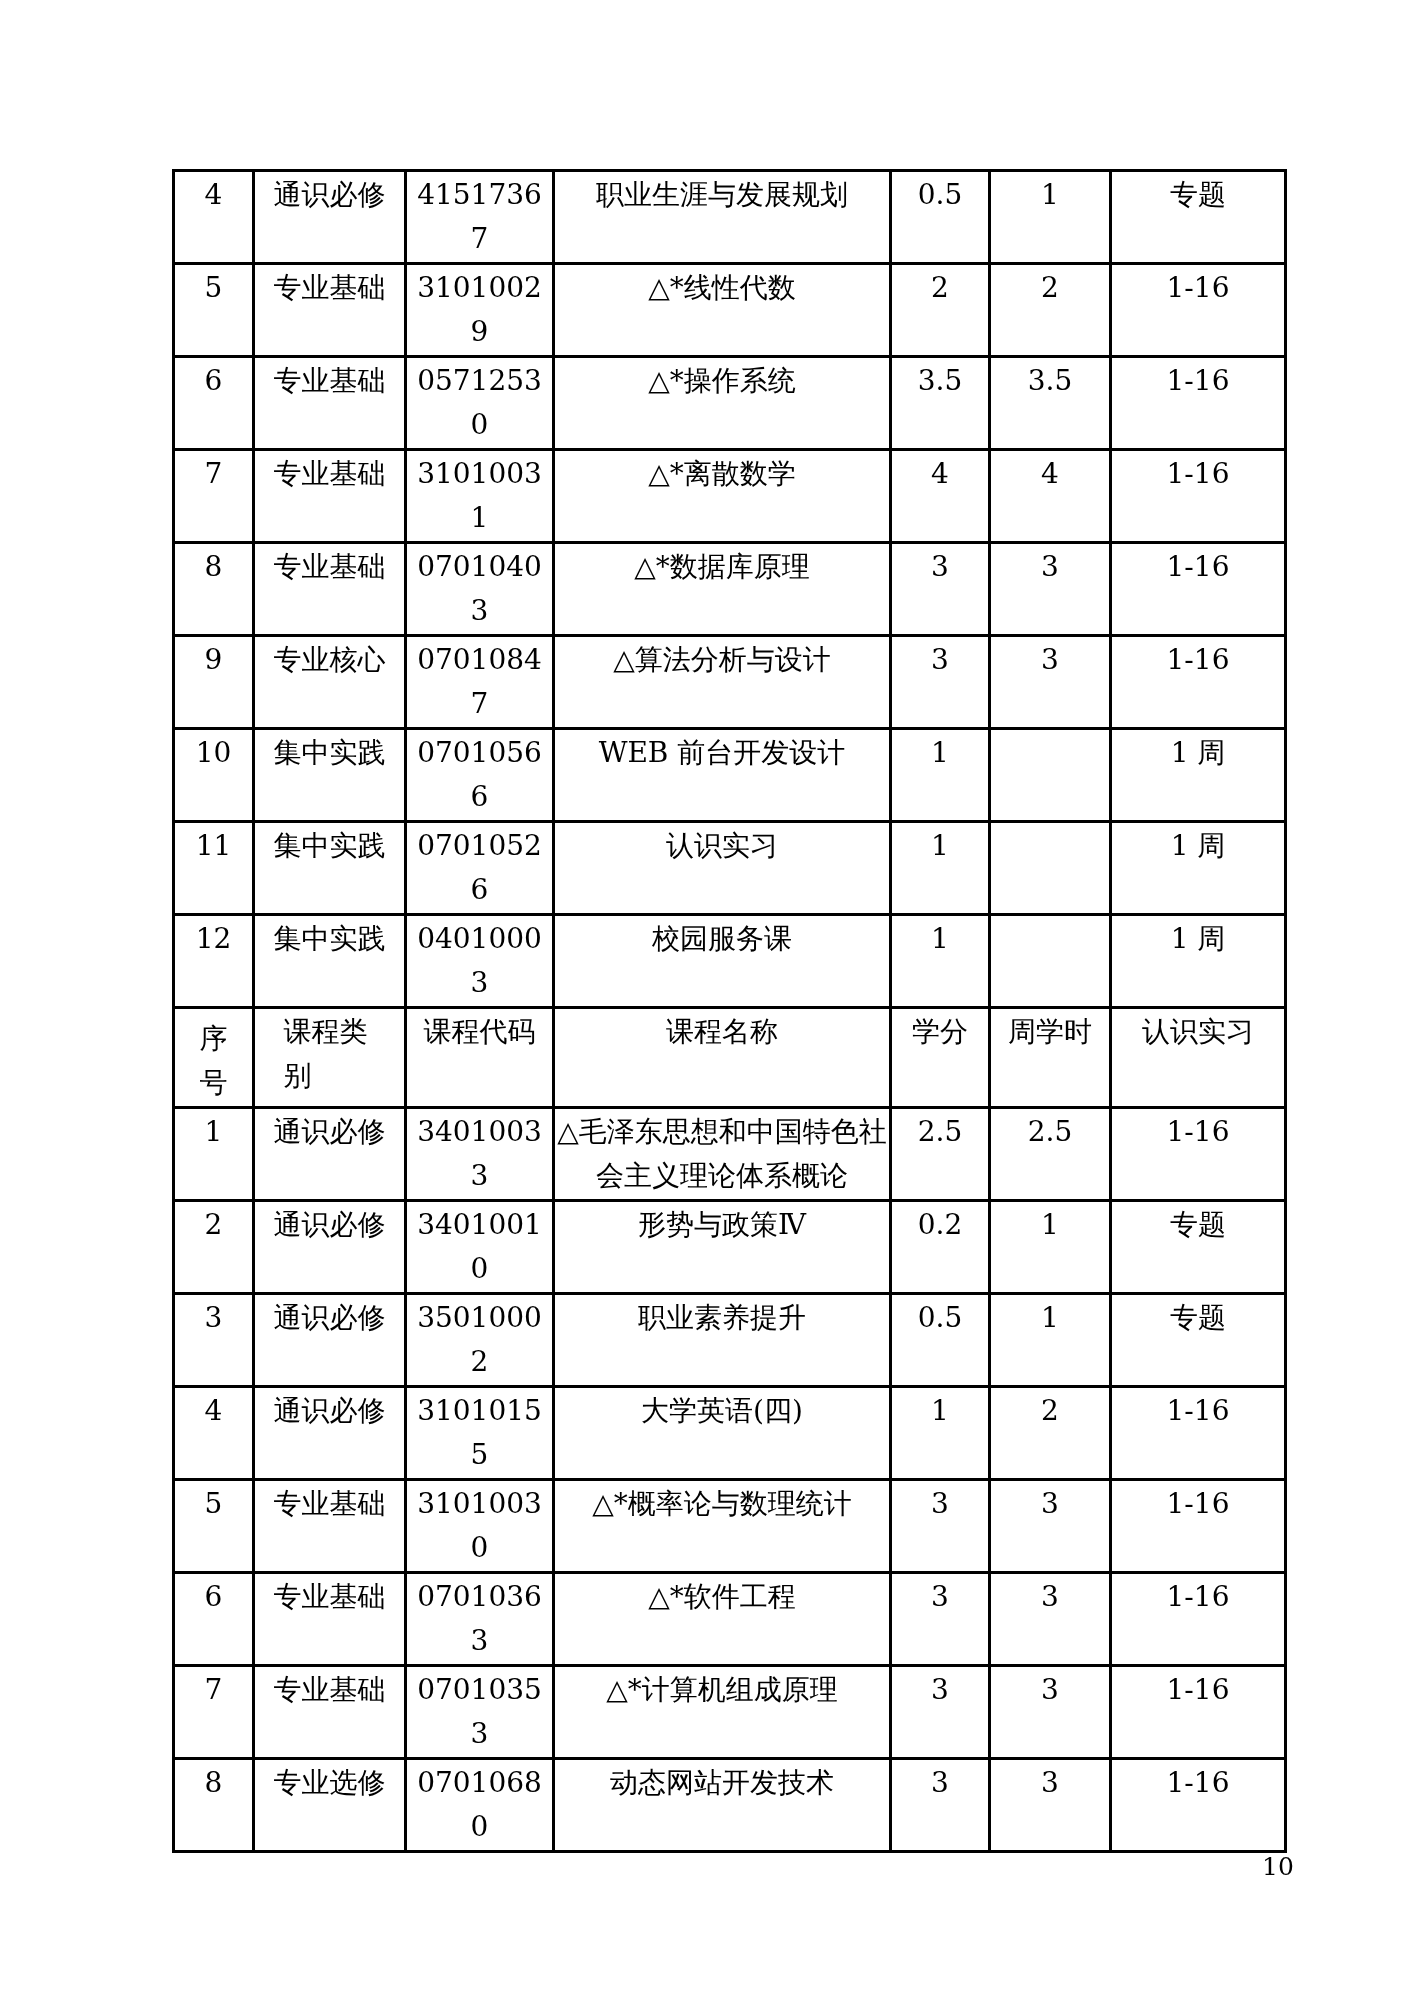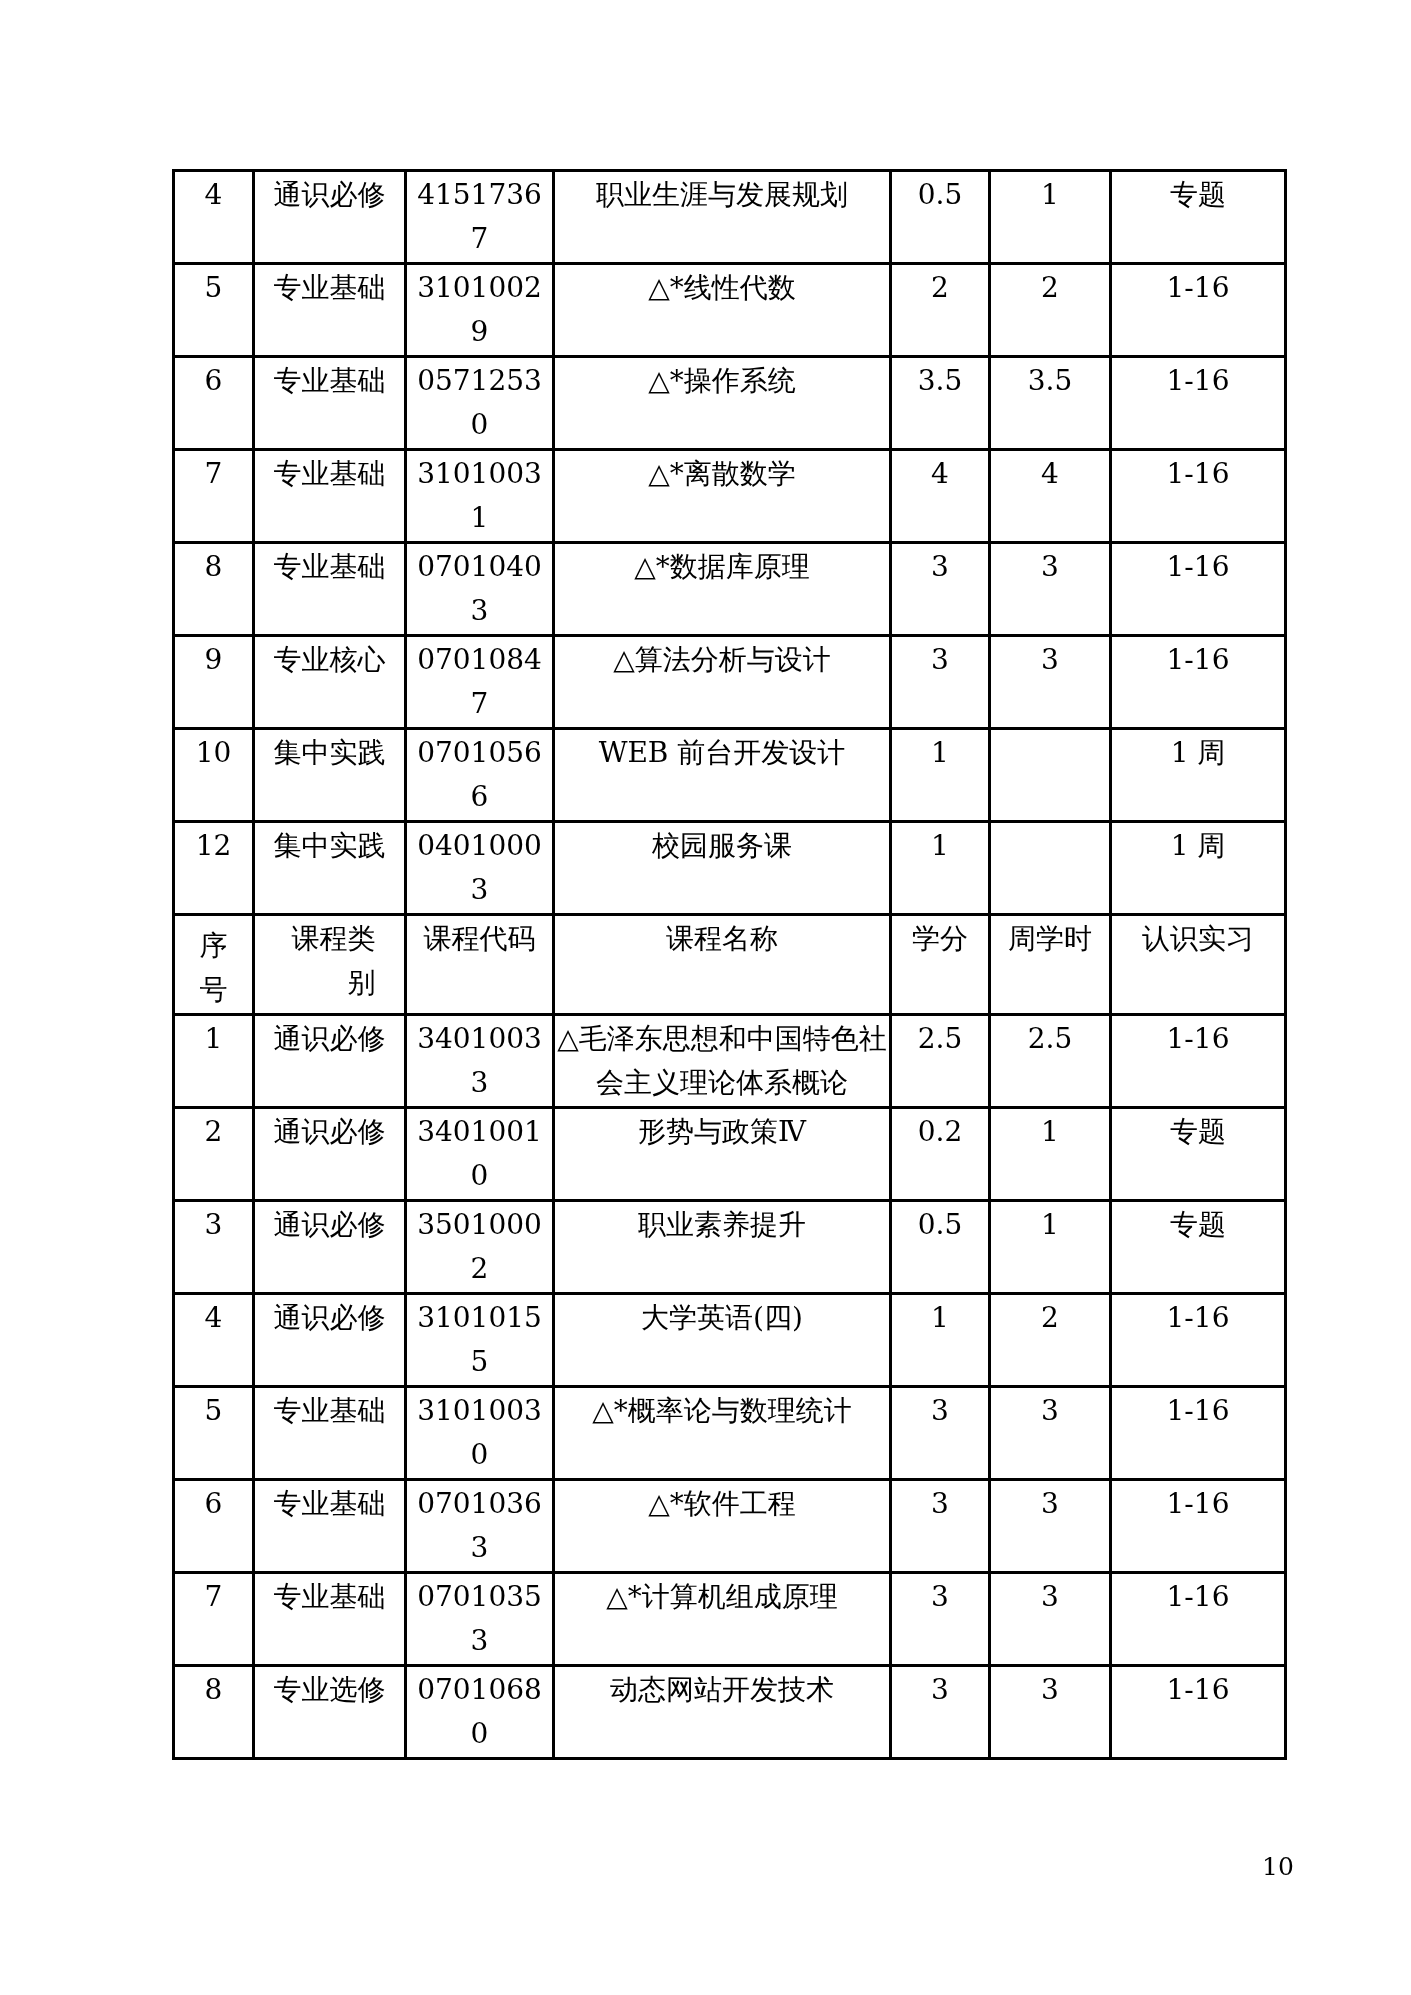--- a/index.html
+++ b/index.html
@@ -31,21 +31,21 @@
     word-break: break-all;
     overflow: hidden;
   }
   td.name-cell {
     text-align: left;
     padding: 1px 18px 1px 10px;
   }
   td.v-mid { vertical-align: middle; }
   td.section-cell { padding: 1px 2px; }
   .hdr-wrap1 { display: inline-block; width: 34px; text-align: center; margin-top: 7px; }
-  .hdr-wrap3 { display: inline-block; width: 92px; text-align: right; }
+  .hdr-wrap3 { display: inline-block; width: 92px; text-align: left; }
   .page-number {
     position: absolute;
     left: 1240px;
     top: 1852px;
     width: 76px;
     text-align: center;
     font-size: 25px;
     line-height: 30px;
   }
 </style>
@@ -121,20 +121,29 @@
         <tr>
           <td>10</td>
           <td>集中实践</td>
           <td>07010566</td>
           <td class="name-cell">WEB 前台开发设计</td>
           <td>1</td>
           <td></td>
           <td>1 周</td>
         </tr>
         <tr>
+          <td>11</td>
+          <td>集中实践</td>
+          <td>07010526</td>
+          <td class="name-cell">认识实习</td>
+          <td>1</td>
+          <td></td>
+          <td>1 周</td>
+        </tr>
+        <tr>
           <td>12</td>
           <td>集中实践</td>
           <td>04010003</td>
           <td class="name-cell">校园服务课</td>
           <td>1</td>
           <td></td>
           <td>1 周</td>
         </tr>
         <tr>
           <td><span class="hdr-wrap1">序号</span></td>

